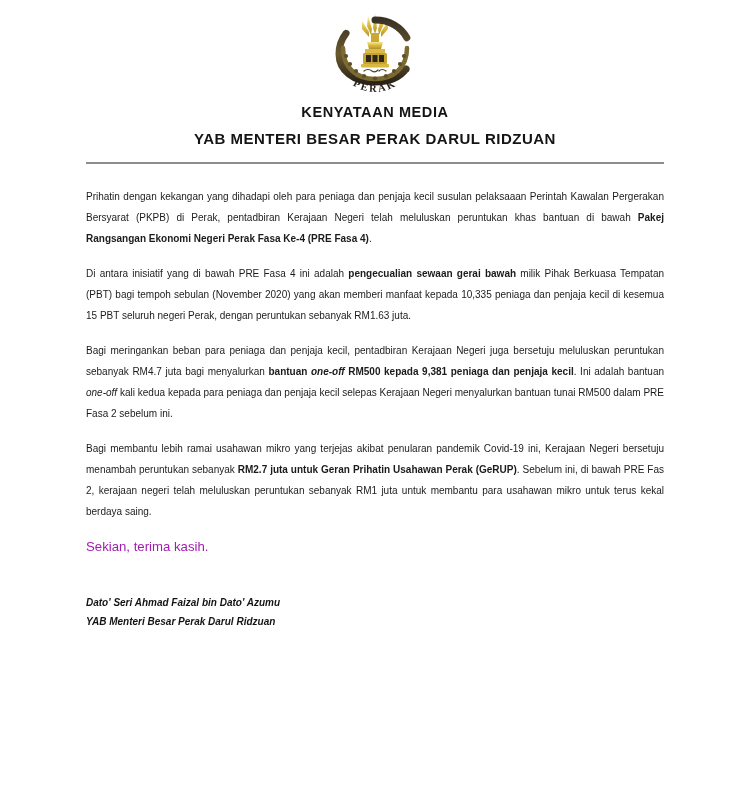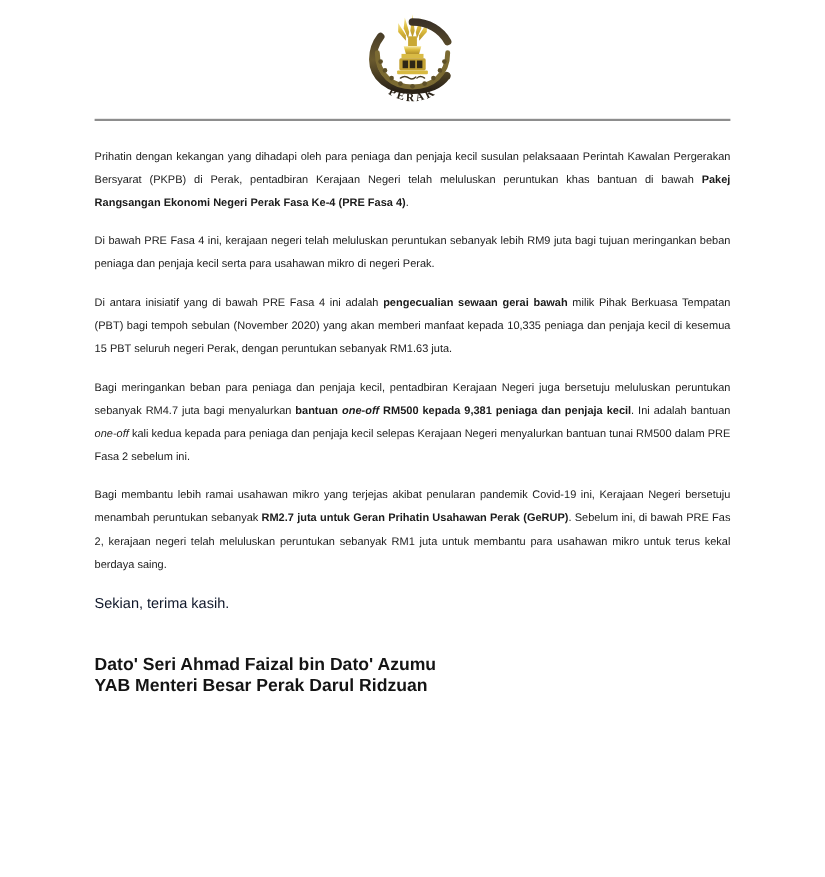--- a/index.html
+++ b/index.html
@@ -80,31 +80,32 @@
     color: #1b1b1b;
     margin: 0 0 14px 0;
   }
   .para b { font-weight: bold; }
   .para i { font-style: italic; }
   .para b i, .para i b { font-weight: bold; font-style: italic; }
 
   .closing {
     font-size: 13.2px;
     line-height: 21px;
-    color: #0f172a;
+    color: #a21caf;
     margin: 4px 0 0 0;
     text-align: left;
   }
 
   .signature {
     margin-top: 36px;
-    font-size: 16px;
+    font-size: 10px;
     line-height: 19px;
     font-weight: bold;
     color: #141414;
+    font-style: italic;
   }
   .sign-line { display: block; }
 </style>
 </head>
 <body>
 
 <div class="page">
 
   <div class="crest-wrap">
     <div class="crest">
@@ -168,26 +169,29 @@
         <g>
           <path id="arcpath" d="M24 76 Q48 92 72 76" fill="none"></path>
           <text font-family="'Liberation Serif', serif" font-size="10.5" font-weight="bold" fill="#2b2318" letter-spacing="2.2">
             <textPath href="#arcpath" startOffset="50%" text-anchor="middle">PERAK</textPath>
           </text>
         </g>
       </svg>
     </div>
   </div>
 
+  <div class="header">
+    <div class="line1">KENYATAAN MEDIA</div>
+    <div class="line2">YAB MENTERI BESAR PERAK DARUL RIDZUAN</div>
+  </div>
 
   <hr class="rule">
 
   <div class="body">
     <p class="para">Prihatin dengan kekangan yang dihadapi oleh para peniaga dan penjaja kecil susulan pelaksaaan Perintah Kawalan Pergerakan Bersyarat (PKPB) di Perak, pentadbiran Kerajaan Negeri telah meluluskan peruntukan khas bantuan di bawah <b>Pakej Rangsangan Ekonomi Negeri Perak Fasa Ke-4 (PRE Fasa 4)</b>.</p>
-    <p class="para">Di bawah PRE Fasa 4 ini, kerajaan negeri telah meluluskan peruntukan sebanyak lebih RM9 juta bagi tujuan meringankan beban peniaga dan penjaja kecil serta para usahawan mikro di negeri Perak.</p>
     <p class="para">Di antara inisiatif yang di bawah PRE Fasa 4 ini adalah <b>pengecualian sewaan gerai bawah</b> milik Pihak Berkuasa Tempatan (PBT) bagi tempoh sebulan (November 2020) yang akan memberi manfaat kepada 10,335 peniaga dan penjaja kecil di kesemua 15 PBT seluruh negeri Perak, dengan peruntukan sebanyak RM1.63 juta.</p>
     <p class="para">Bagi meringankan beban para peniaga dan penjaja kecil, pentadbiran Kerajaan Negeri juga bersetuju meluluskan peruntukan sebanyak RM4.7 juta bagi menyalurkan <b>bantuan </b><b><i>one-off</i></b><b> RM500 kepada 9,381 peniaga dan penjaja kecil</b>. Ini adalah bantuan <i>one-off</i> kali kedua kepada para peniaga dan penjaja kecil selepas Kerajaan Negeri menyalurkan bantuan tunai RM500 dalam PRE Fasa 2 sebelum ini.</p>
     <p class="para">Bagi membantu lebih ramai usahawan mikro yang terjejas akibat penularan pandemik Covid-19 ini, Kerajaan Negeri bersetuju menambah peruntukan sebanyak <b>RM2.7 juta untuk Geran Prihatin Usahawan Perak (GeRUP)</b>. Sebelum ini, di bawah PRE Fas 2, kerajaan negeri telah meluluskan peruntukan sebanyak RM1 juta untuk membantu para usahawan mikro untuk terus kekal berdaya saing.</p>
 
     <p class="closing">Sekian, terima kasih.</p>
 
     <div class="signature">
       <span class="sign-line">Dato' Seri Ahmad Faizal bin Dato' Azumu</span>
       <span class="sign-line">YAB Menteri Besar Perak Darul Ridzuan</span>
     </div>

